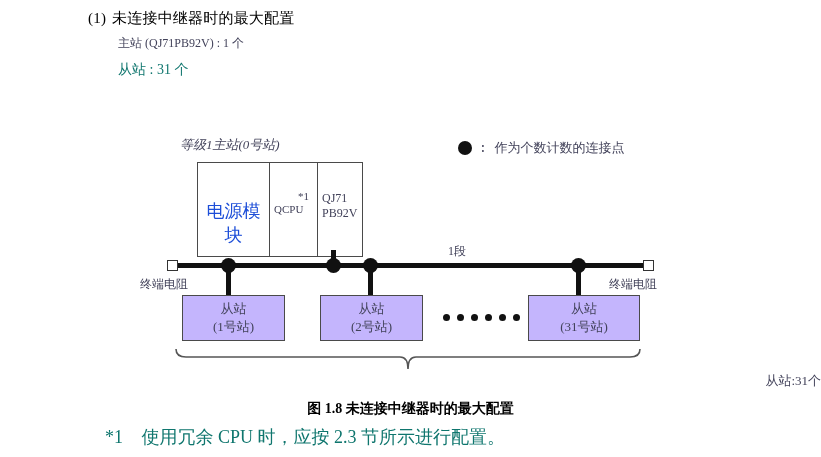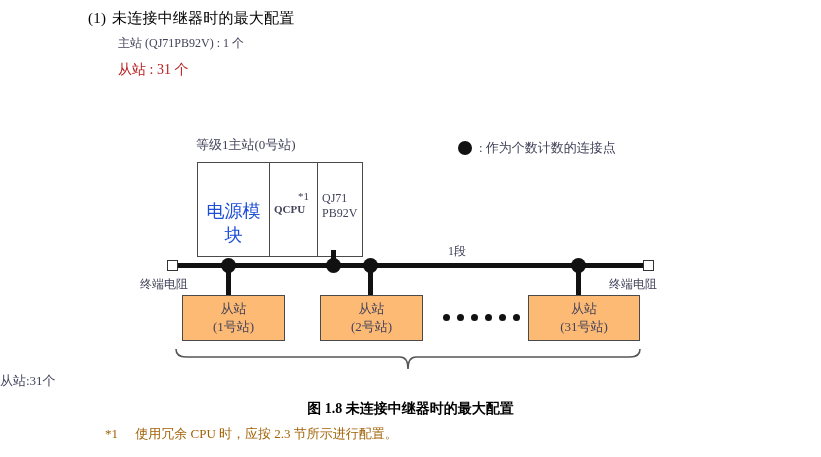--- a/index.html
+++ b/index.html
@@ -7,36 +7,36 @@
     width:821px;height:457px;background:#ffffff;position:relative;
     font-family:"Liberation Serif","DejaVu Serif",serif;
     -webkit-font-smoothing:antialiased;
   }
   .abs{position:absolute;}
 
   
   #heading{left:88px;top:9px;font-size:15px;font-weight:normal;color:#000;letter-spacing:0.2px;}
   #heading .num{margin-right:2px;}
   #line-master{left:118px;top:35px;font-size:12px;color:#42425a;}
-  #line-slave{left:118px;top:61px;font-size:14px;color:#b91c1c;font-family:Liberation Serif, serif;}
+  #line-slave{left:118px;top:61px;font-size:14px;color:#0f766e;font-family:Liberation Serif, serif;}
 
   
-  #master-label{left:196px;top:136px;font-size:13px;color:#42425a;}
+  #master-label{left:180px;top:136px;font-size:13px;color:#42425a;font-style:italic;}
   #module-box{left:197px;top:162px;width:166px;height:95px;border:1.5px solid #4a4a4a;box-sizing:border-box;background:#fff;}
   #module-box .cell{position:absolute;top:0;height:100%;box-sizing:border-box;}
   #cell-power{left:0;width:72px;border-right:1.5px solid #4a4a4a;}
   #cell-qcpu{left:72px;width:48px;border-right:1.5px solid #4a4a4a;}
   #cell-pb92v{left:120px;width:46px;}
   #lbl-power{position:absolute;left:0;right:0;top:36px;text-align:center;font-size:18px;color:#1d4ed8;}
-  #lbl-qcpu{position:absolute;left:4px;top:40px;font-size:11px;color:#42425a;font-weight:bold;}
+  #lbl-qcpu{position:absolute;left:4px;top:40px;font-size:11px;color:#42425a;}
   #lbl-star1{position:absolute;left:28px;top:27px;font-size:11px;color:#42425a;}
   #lbl-pb92v{position:absolute;left:4px;top:28px;font-size:12px;color:#42425a;line-height:15px;}
 
   
-  #legend{left:458px;top:139px;display:flex;align-items:center;gap:7px;}
+  #legend{left:458px;top:139px;display:flex;align-items:center;gap:7px;font-family:Liberation Mono, monospace;}
   #legend-dot{width:14px;height:14px;border-radius:50%;background:#111;}
   #legend-text{font-size:13px;color:#42425a;}
 
   
   #bus-line{left:175px;top:263px;width:472px;height:5px;background:#111;}
   .term{width:11px;height:11px;border:1.5px solid #333;background:#fff;box-sizing:border-box;}
   #term-left{left:167px;top:260px;}
   #term-right{left:643px;top:260px;}
   #term-left-label{left:140px;top:276px;font-size:12px;color:#42425a;}
   #term-right-label{left:609px;top:276px;font-size:12px;color:#42425a;}
@@ -49,35 +49,35 @@
   #node-4{left:571px;top:258px;}
 
   
   .drop{background:#111;width:5px;}
   #drop-master{left:331px;top:250px;height:16px;}
   #drop-s1{left:226px;top:265px;height:31px;}
   #drop-s2{left:368px;top:265px;height:31px;}
   #drop-s3{left:576px;top:265px;height:31px;}
 
   
-  .slave-box{border:1.5px solid #4a4a4a;background:#fdba74;box-sizing:border-box;
+  .slave-box{border:1.5px solid #4a4a4a;background:#c4b5fd;box-sizing:border-box;
     display:flex;flex-direction:column;align-items:center;justify-content:center;
     font-size:13px;color:#42425a;line-height:18px;}
   #slave-1{left:182px;top:295px;width:103px;height:46px;}
   #slave-2{left:320px;top:295px;width:103px;height:46px;}
   #slave-3{left:528px;top:295px;width:112px;height:46px;}
 
   #ellipsis{left:443px;top:314px;display:flex;gap:7px;align-items:center;}
   #ellipsis span{width:7px;height:7px;border-radius:50%;background:#111;display:block;}
-  #brace-label{left:0;right:0;top:372px;text-align:left;font-size:13px;color:#42425a;}
+  #brace-label{left:0;right:0;top:372px;text-align:right;font-size:13px;color:#42425a;}
   #brace-wrap{left:175px;top:348px;width:466px;}
 
   
   #caption{left:0;right:0;top:400px;text-align:center;font-size:14px;font-weight:bold;color:#000;}
-  #footnote{left:105px;top:425px;font-size:13px;color:#a16207;}
+  #footnote{left:105px;top:425px;font-size:18px;color:#0f766e;}
   #footnote .fn-mark{margin-right:14px;}
 </style>
 </head>
 <body>
 
 <div class="abs" id="heading">
   <span class="num">(1)</span>
   <span>未连接中继器时的最大配置</span>
 </div>
 <div class="abs" id="line-master">主站 (QJ71PB92V) : 1 个</div>

